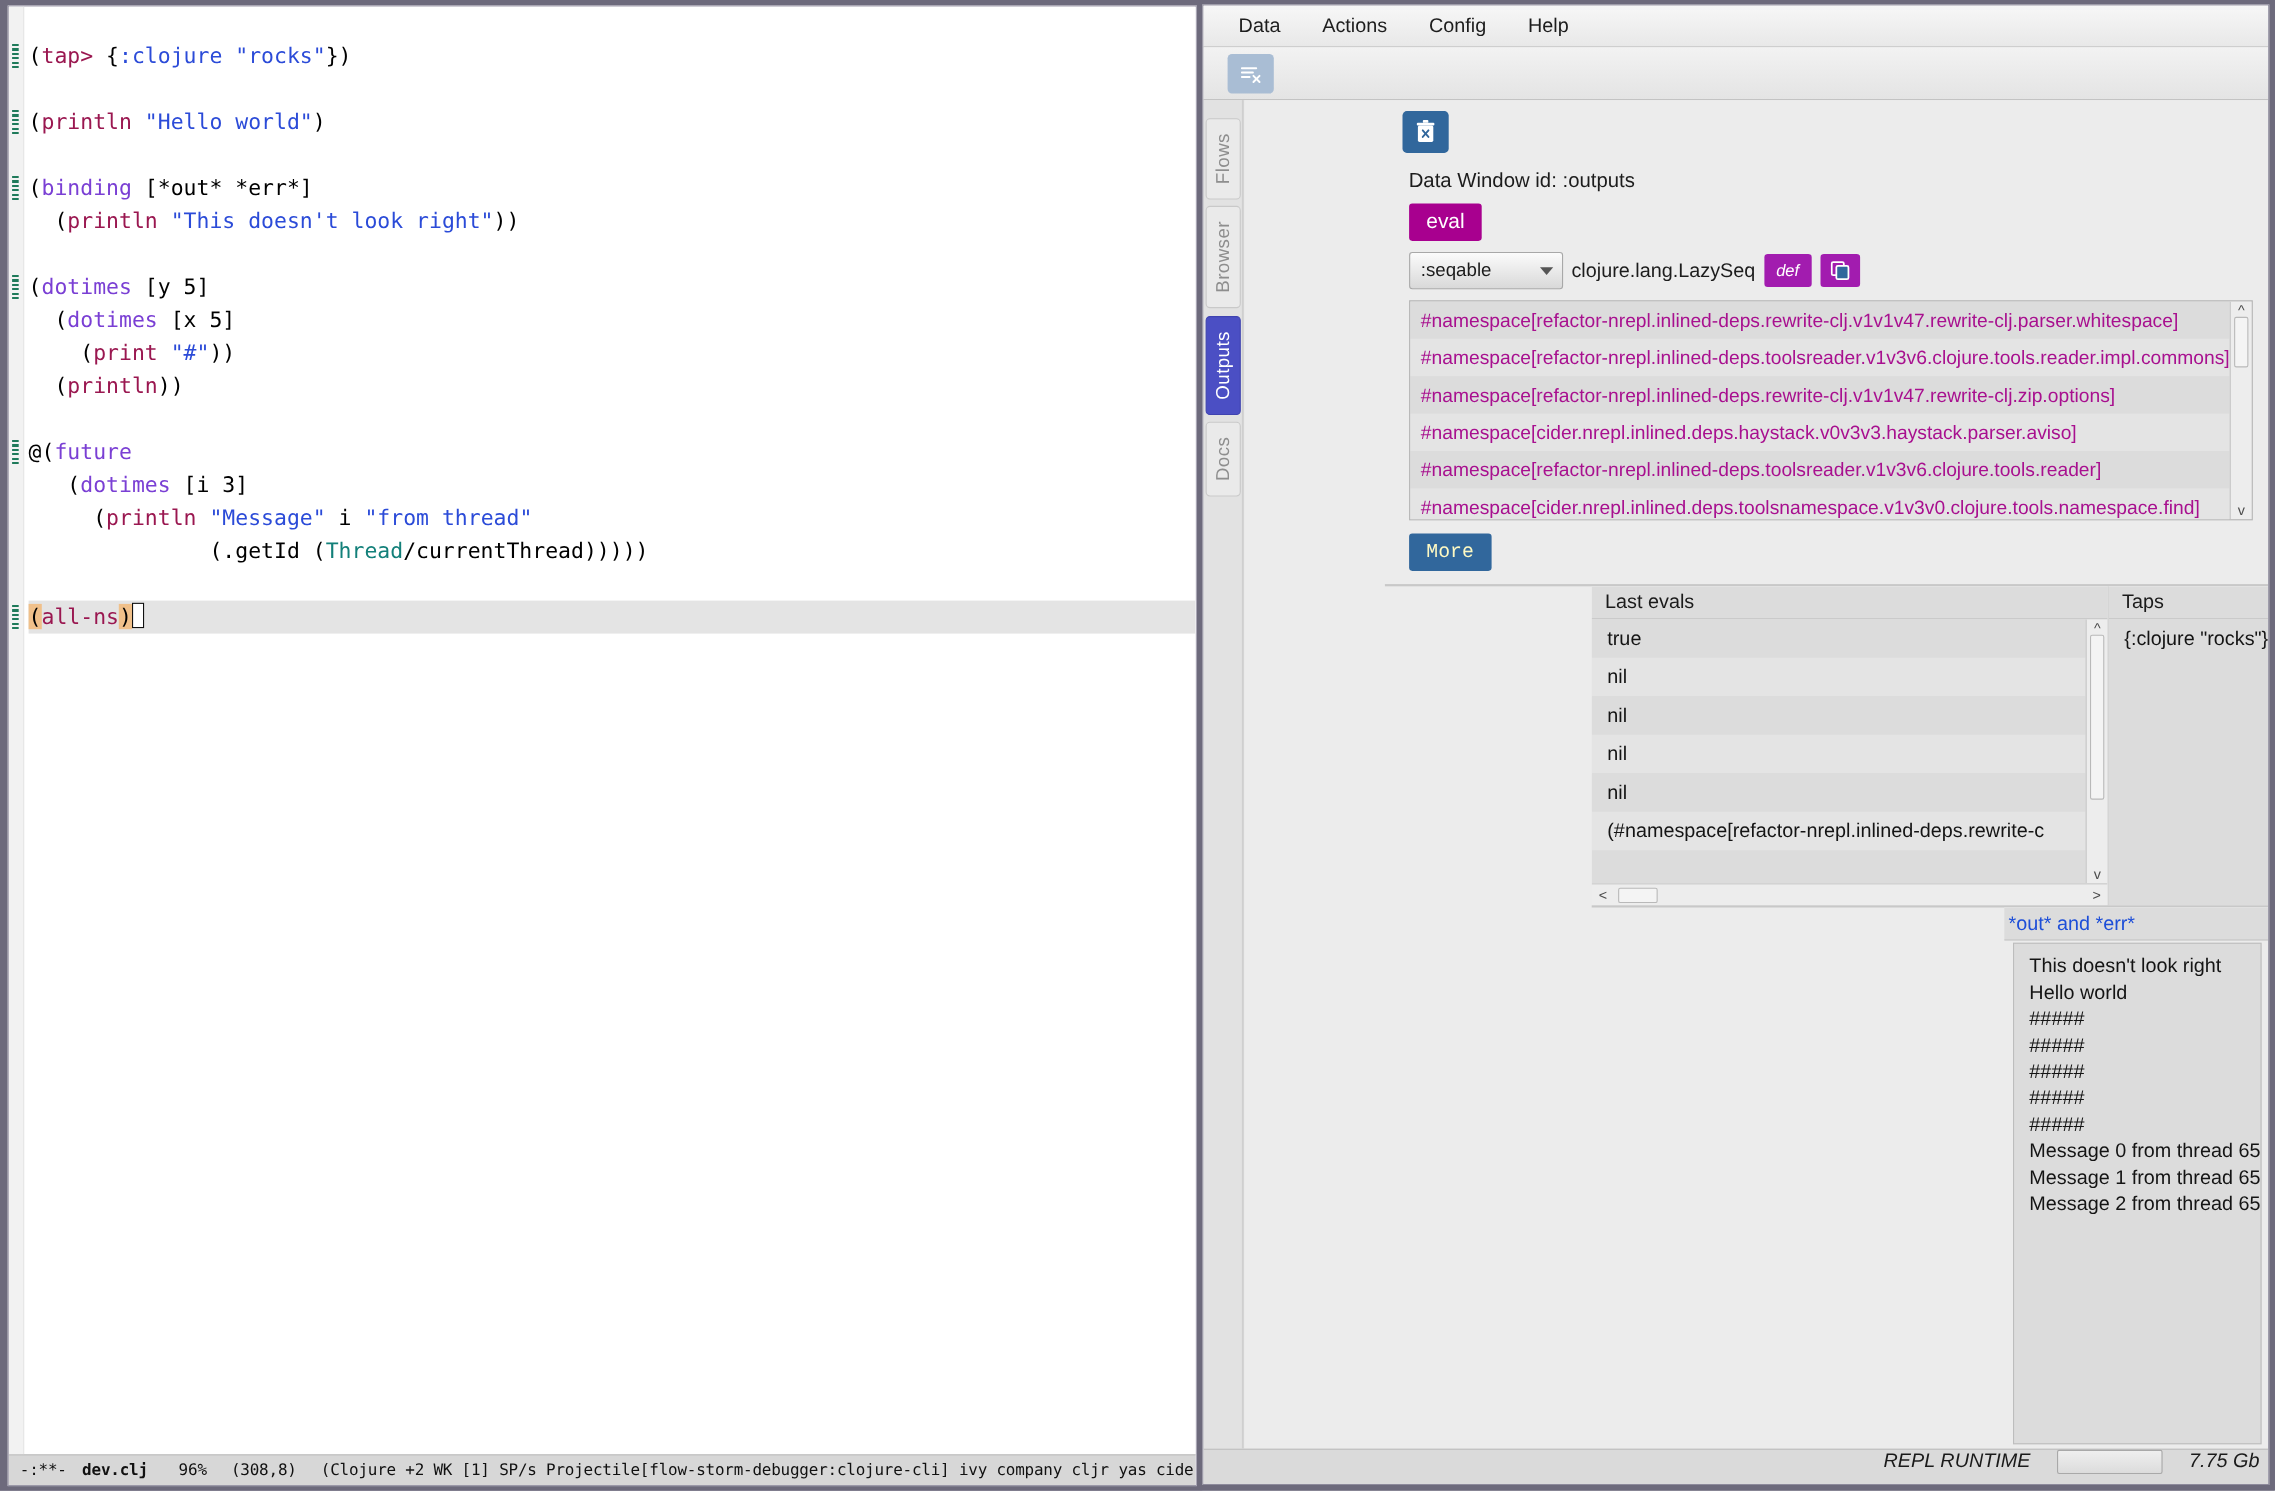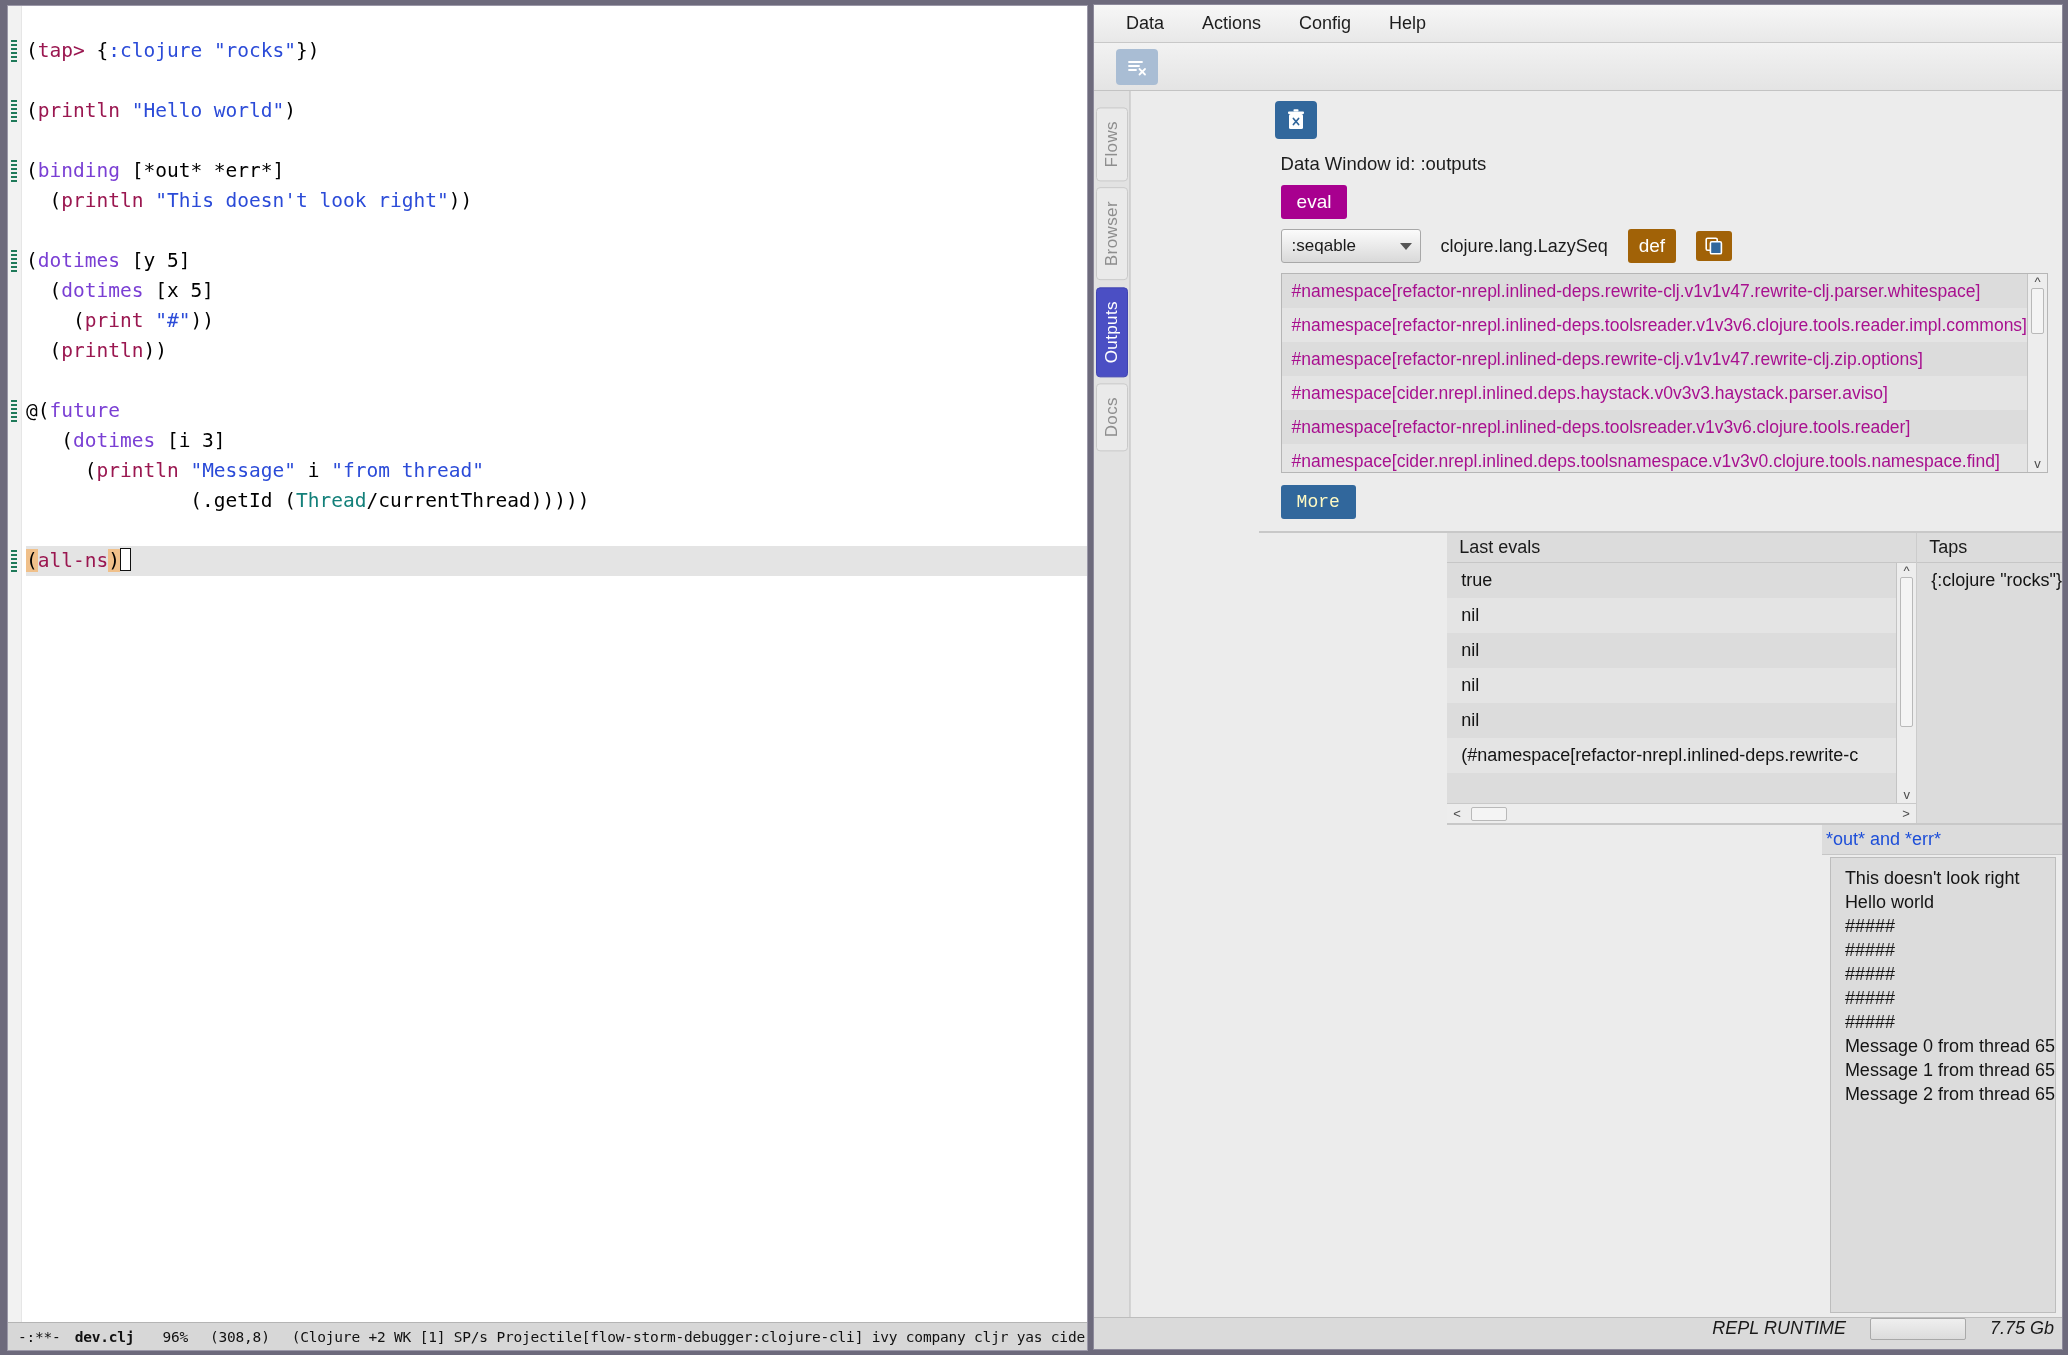--- a/index.html
+++ b/index.html
@@ -187,44 +187,45 @@
   }
   .dw-title { font-size: 18.5px; color: #1c1c1c; margin: 2px 0 10px 6px; }
   .eval-badge {
     display: inline-block;
     background: #a8008f; color: #fff;
     font-size: 19px;
     padding: 6px 16px;
     border-radius: 3px;
     margin: 0 0 10px 6px;
   }
-  .dw-row { display: flex; align-items: center; gap: 20px; margin: 0 0 10px 6px; }
+  .dw-row { display: flex; align-items: center; gap: 8px; margin: 0 0 10px 6px; }
   .select {
     width: 140px; height: 34px;
     background: linear-gradient(to bottom,#fbfbfb,#d9d9d9);
     border: 1px solid #a8a8a8;
     border-radius: 3px;
     display: flex; align-items: center; justify-content: space-between;
     padding: 0 8px 0 10px;
     font-size: 17px; color: #1a1a1a;
   }
   .caret {
     width: 0; height: 0;
     border-left: 6px solid transparent;
     border-right: 6px solid transparent;
     border-top: 7px solid #555;
   }
   .typename { font-size: 18px; color: #1c1c1c; }
   .mini-btn {
-    background: #a16207; color: #fff;
-    font-size: 19px;
+    background: #a21caf; color: #fff;
+    font-size: 15px;
     border-radius: 3px;
     padding: 6px 11px;
     display: flex; align-items: center; justify-content: center;
     min-height: 30px;
+    font-style: italic;
   }
   .mini-btn.icon { padding: 5px 9px; }
 
   .nslist {
     background: #dcdcdc;
     border: 1px solid #b6b6b6;
     height: 200px;
     margin: 4px 0 0 6px;
     display: flex;
     overflow: hidden;

